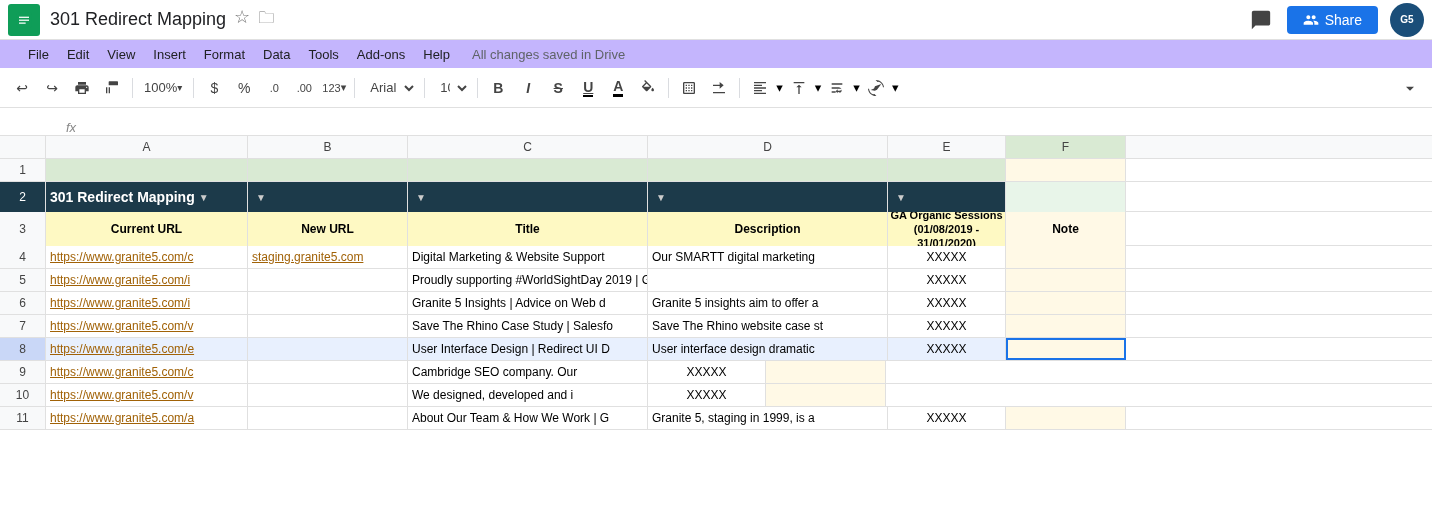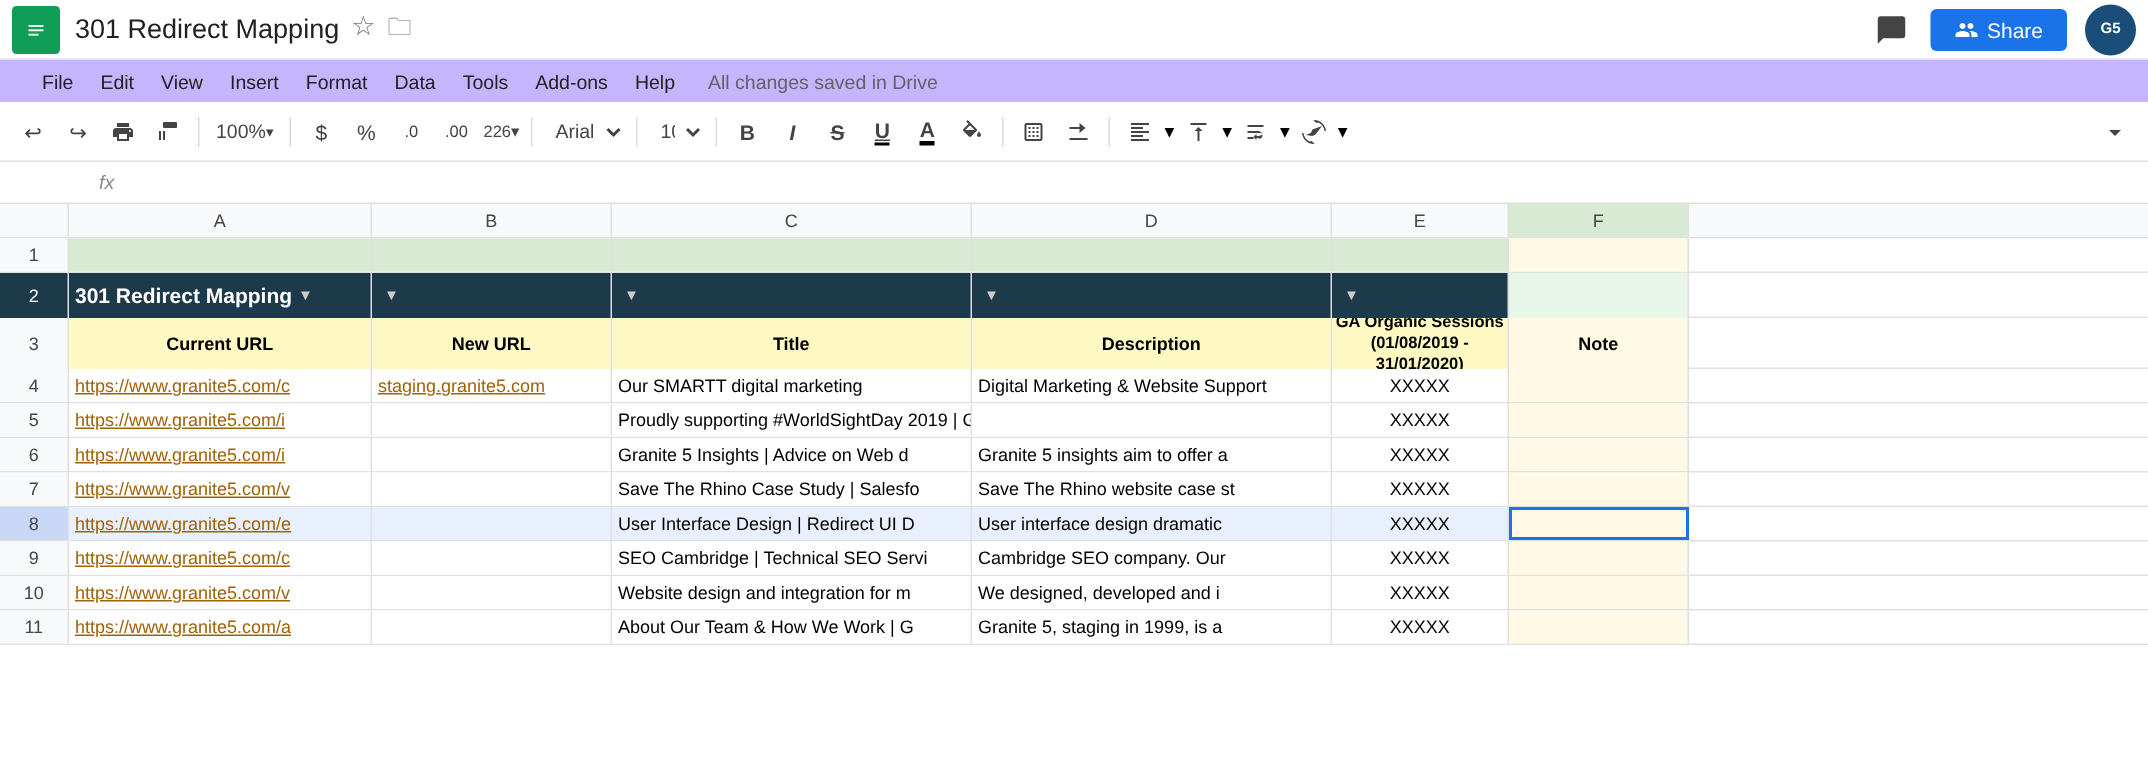--- a/index.html
+++ b/index.html
@@ -61,21 +61,21 @@
     }
     .tb-format-btn {
       width: 28px; height: 28px; display: flex; align-items: center; justify-content: center;
       cursor: pointer; border-radius: 3px; border: none; background: transparent;
       font-size: 14px; font-weight: bold; color: #444;
     }
     .chevron-down { font-size: 10px; color: #444; }
 
     
     #formulabar {
-      display: flex; align-items: center; height: 28px; border-bottom: 1px solid #e0e0e0;
+      display: flex; align-items: flex-end; height: 28px; border-bottom: 1px solid #e0e0e0;
       padding: 0 8px; background: #fff;
     }
     #cell-ref { width: 50px; font-size: 13px; color: #444; border-right: 1px solid #e0e0e0; padding-right: 8px; }
     #fx-label { padding: 0 8px; font-size: 13px; color: #888; font-style: italic; }
     #formula-input { flex: 1; font-size: 13px; outline: none; border: none; }
 
     
     #spreadsheet { display: flex; flex-direction: column; overflow: hidden; }
 
     
@@ -213,21 +213,21 @@
   <button class="tb-btn">
     <span>%</span>
   </button>
   <button class="tb-btn" style="font-size:11px;">
     <span>.0</span>
   </button>
   <button class="tb-btn" style="font-size:11px;">
     <span>.00</span>
   </button>
   <button class="tb-btn" style="font-size:11px;">
-    <span>226</span>▾
+    <span>123</span>▾
   </button>
   <div class="tb-divider"></div>
   <select class="tb-select">
     <option>Arial</option>
   </select>
   <div class="tb-divider"></div>
   <select class="tb-select" style="width:40px;">
     <option>10</option>
   </select>
   <div class="tb-divider"></div>
@@ -341,22 +341,22 @@
     <div class="cell col-d row-col-labels" style="height:34px;justify-content:center;font-weight:bold;">Description</div>
     <div class="cell col-e row-col-labels" style="height:34px;justify-content:center;font-weight:bold;text-align:center;padding:2px;white-space:pre-line;line-height:1.3;font-size:11px;">GA Organic Sessions
 (01/08/2019 - 31/01/2020)</div>
     <div class="cell col-f row-col-labels cell-notes" style="height:34px;justify-content:center;font-weight:bold;">Note</div>
   </div>
 
   <div class="sheet-row">
     <div class="row-num">4</div>
     <div class="cell col-a row-data cell-link">https://www.granite5.com/c</div>
     <div class="cell col-b row-data cell-link">staging.granite5.com</div>
+    <div class="cell col-c row-data">Digital Marketing &amp; Website Support</div>
     <div class="cell col-d row-data">Our SMARTT digital marketing</div>
-    <div class="cell col-c row-data">Digital Marketing &amp; Website Support</div>
     <div class="cell col-e row-data" style="justify-content:center;">XXXXX</div>
     <div class="cell col-f row-data cell-notes"></div>
   </div>
 
   <div class="sheet-row">
     <div class="row-num">5</div>
     <div class="cell col-a row-data cell-link">https://www.granite5.com/i</div>
     <div class="cell col-b row-data"></div>
     <div class="cell col-c row-data">Proudly supporting #WorldSightDay 2019 | Granite 5</div>
     <div class="cell col-d row-data"></div>
@@ -391,31 +391,29 @@
     <div class="cell col-c row-selected">User Interface Design | Redirect UI D</div>
     <div class="cell col-d row-selected">User interface design dramatic</div>
     <div class="cell col-e row-selected" style="justify-content:center;">XXXXX</div>
     <div class="cell col-f row-selected cell-notes cell-selected"></div>
   </div>
 
   <div class="sheet-row">
     <div class="row-num">9</div>
     <div class="cell col-a row-data cell-link">https://www.granite5.com/c</div>
     <div class="cell col-b row-data"></div>
-    <div class="cell col-c row-data">SEO Cambridge | Technical SEO Servi</div>
     <div class="cell col-d row-data">Cambridge SEO company. Our</div>
     <div class="cell col-e row-data" style="justify-content:center;">XXXXX</div>
     <div class="cell col-f row-data cell-notes"></div>
   </div>
 
   <div class="sheet-row">
     <div class="row-num">10</div>
     <div class="cell col-a row-data cell-link">https://www.granite5.com/v</div>
     <div class="cell col-b row-data"></div>
-    <div class="cell col-c row-data">Website design and integration for m</div>
     <div class="cell col-d row-data">We designed, developed and i</div>
     <div class="cell col-e row-data" style="justify-content:center;">XXXXX</div>
     <div class="cell col-f row-data cell-notes"></div>
   </div>
 
   <div class="sheet-row">
     <div class="row-num">11</div>
     <div class="cell col-a row-data cell-link">https://www.granite5.com/a</div>
     <div class="cell col-b row-data"></div>
     <div class="cell col-c row-data">About Our Team &amp; How We Work | G</div>

